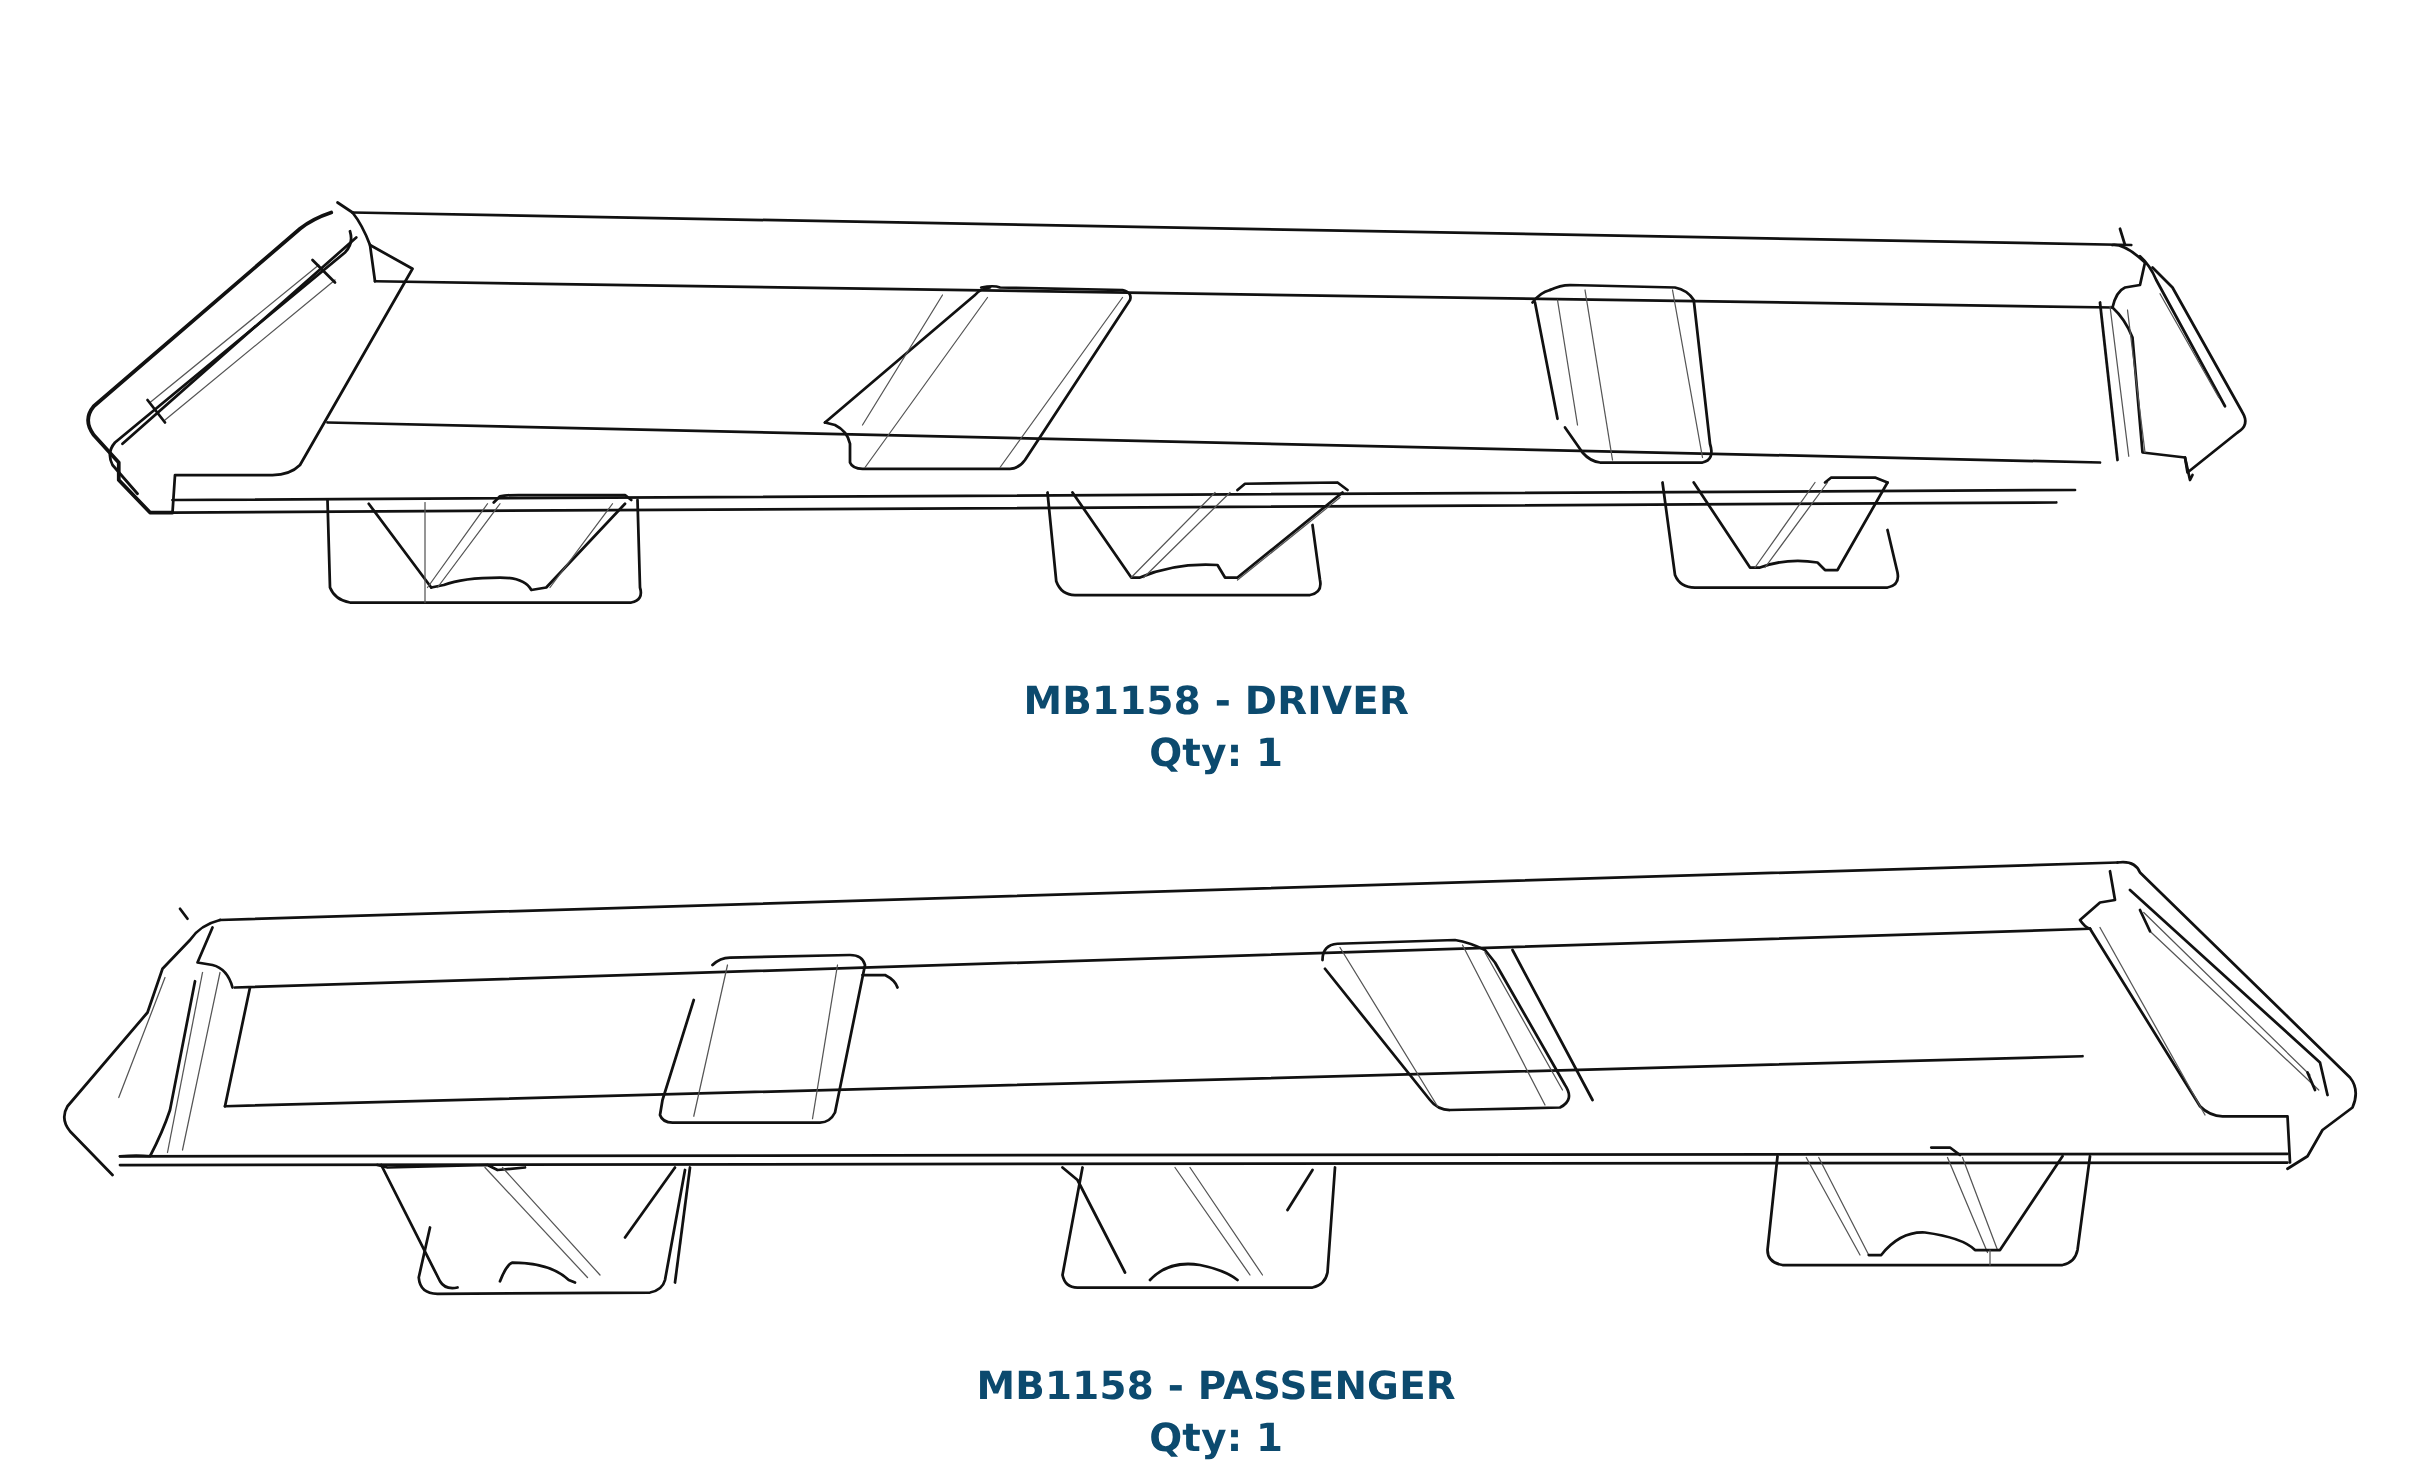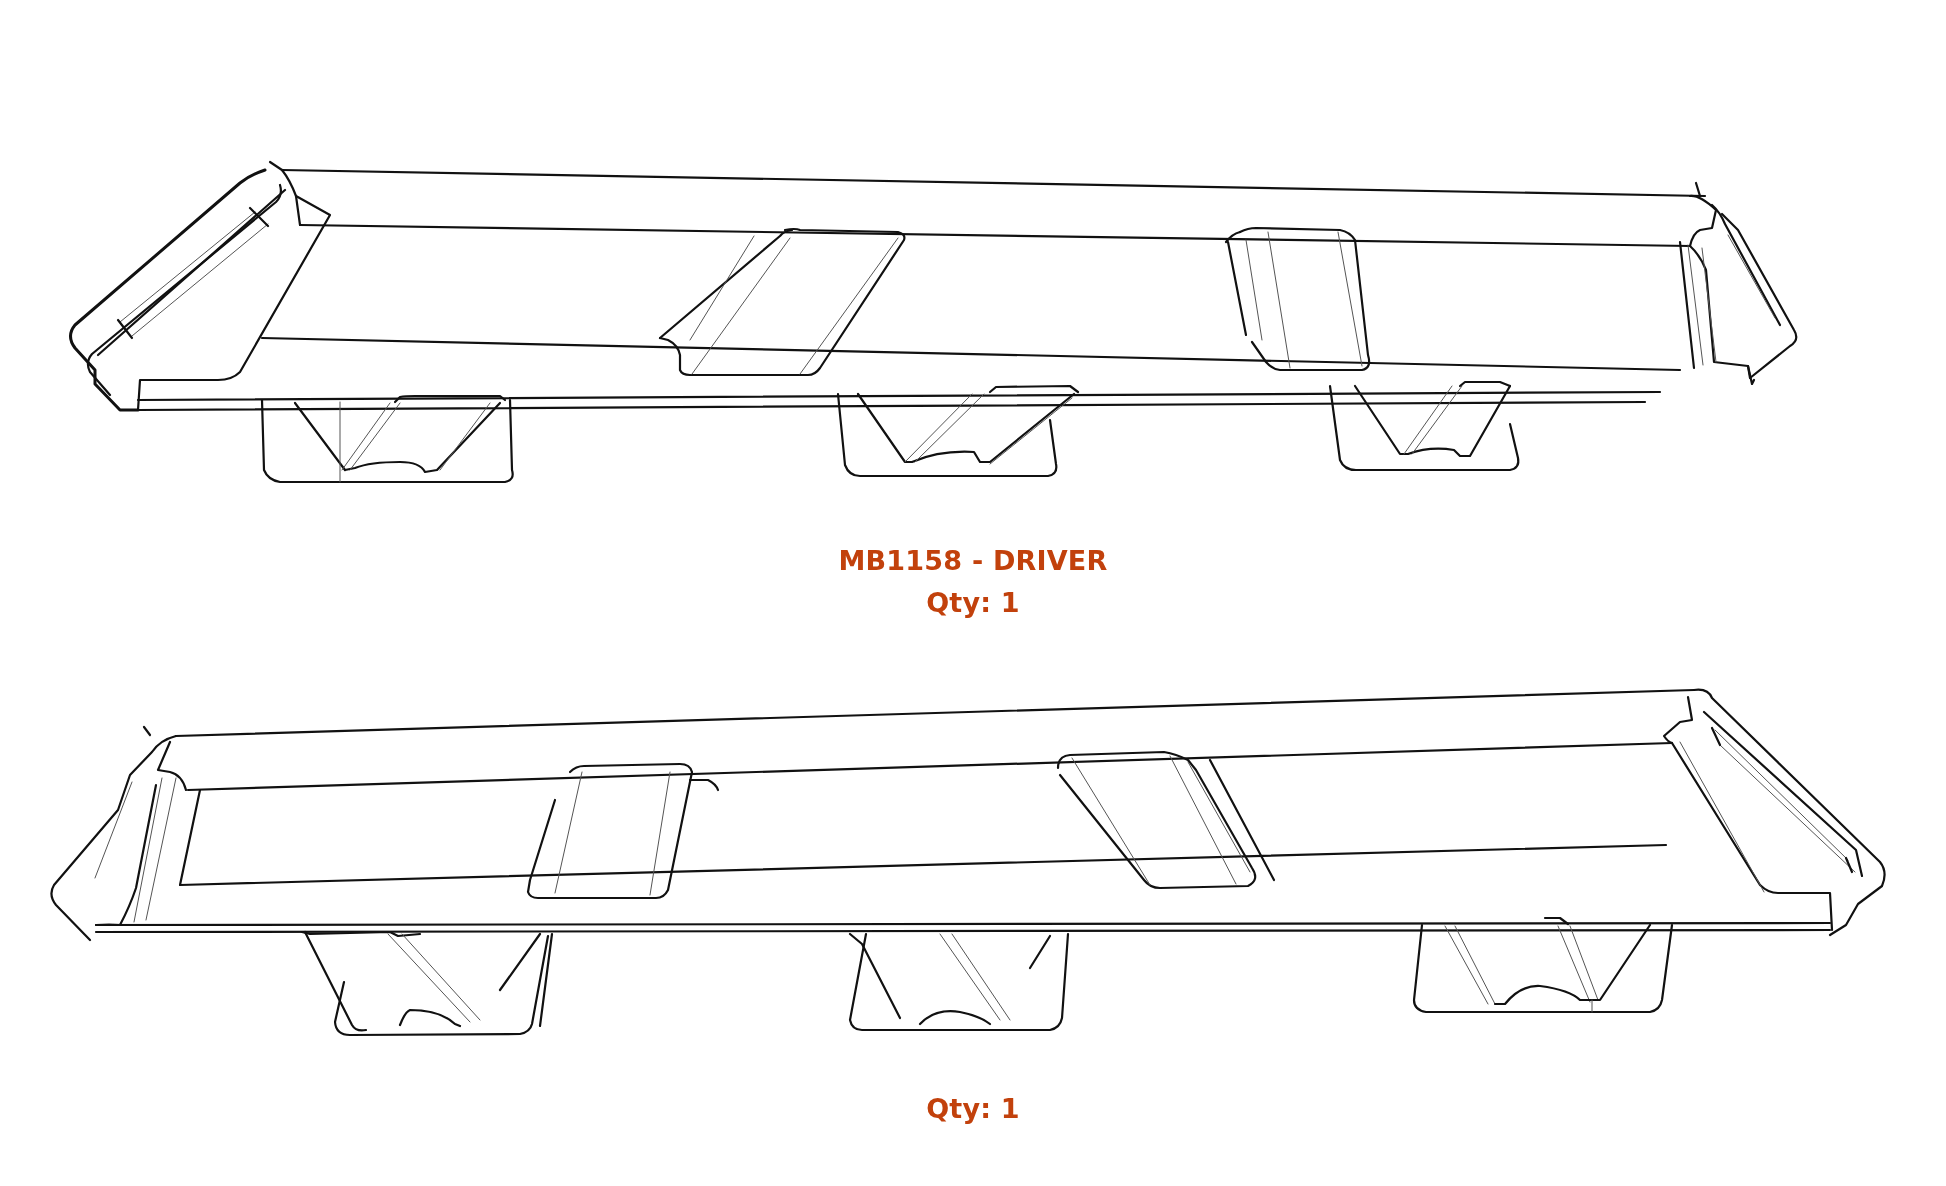--- a/index.html
+++ b/index.html
@@ -3,22 +3,22 @@
 <meta charset="utf-8">
 <style>
   html, body { margin: 0; padding: 0; background: #ffffff; }
   body { width: 1946px; height: 1186px; position: relative; overflow: hidden; }
   .drawing { position: absolute; left: 0; top: 0; width: 1946px; height: 1186px; }
   .drawing svg { width: 1946px; height: 1186px; display: block; }
   .k { fill: none; stroke: #111; stroke-width: 2.2; stroke-linejoin: round; stroke-linecap: round; }
   .kt { fill: none; stroke: #111; stroke-width: 3; stroke-linejoin: round; stroke-linecap: round; }
   .g { fill: none; stroke: #555; stroke-width: 1; stroke-linecap: round; }
   .caption { position: absolute; left: 0; width: 1946px; text-align: center;
-             font-family: "DejaVu Sans", sans-serif; font-weight: bold; color: #c2410c;
-             font-size: 27px; line-height: 42px; letter-spacing: 0.2px; }
+             font-family: "DejaVu Sans", sans-serif; font-weight: bold; color: #0c4a6e;
+             font-size: 31px; line-height: 42px; letter-spacing: 0.2px; }
   .caption div { display: block; }
   #cap-driver { top: 540px; }
   #cap-passenger { top: 1088px; }
 </style>
 </head>
 <body>
 
 <div class="drawing">
 <svg viewBox="0 0 1946 1186" xmlns="http://www.w3.org/2000/svg">
 
@@ -154,14 +154,15 @@
   </g>
 </svg>
 </div>
 
 <div class="caption" id="cap-driver">
   <div>MB1158 - DRIVER</div>
   <div>Qty: 1</div>
 </div>
 
 <div class="caption" id="cap-passenger">
+  <div>MB1158 - PASSENGER</div>
   <div>Qty: 1</div>
 </div>
 
 </body></html>

